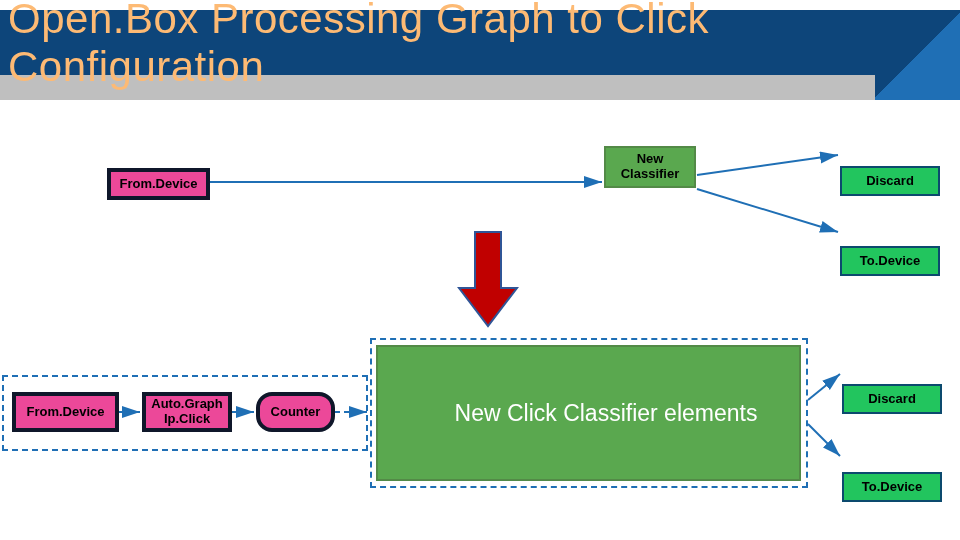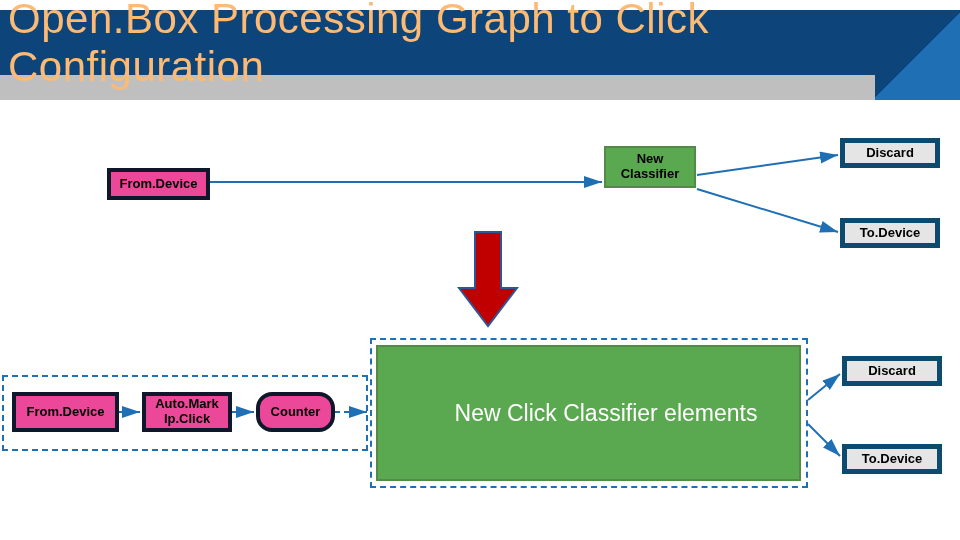--- a/index.html
+++ b/index.html
@@ -12,21 +12,21 @@
   .gray-band  { position:absolute; left:0; top:65px; width:875px; height:25px; background:#bfbfbf; }
   .blue-strip { position:absolute; right:0; top:0; width:85px; height:90px; background:#1f6fb5; }
   .corner     { position:absolute; left:875px; top:0; width:85px; height:90px;
                 background: linear-gradient(135deg,#0d457a 0 50%, transparent 50%); }
 
   
   .stage { position:absolute; }
   .box { border:4px solid #0f172a; background:#ec4899; display:flex; align-items:center; justify-content:center;
          text-align:center; font-size:13px; font-weight:600; color:#000; line-height:1.15; padding:2px 4px; }
   .box.green { background:#5aa84f; border:2px solid #538a47; }
-  .box.chip  { background:#e5e5e5; border:5px solid #0c4a6e; }
+  .box.chip  { background:#22c55e; border:2px solid #0c4a6e;margin-top:28px; }
 
   
   .dashed-zone { position:absolute; border:2px dashed #1f6fb5; }
 
   
   .biggreen { color:#fff; font-size:23px; font-weight:400; }
 
   
   svg.connectors { position:absolute; left:0; top:0; width:960px; height:540px; pointer-events:none; }
 
@@ -95,21 +95,21 @@
 
 <div class="dashed-zone" style="left:2px; top:375px; width:366px; height:76px;"></div>
 <div class="dashed-zone" style="left:370px; top:338px; width:438px; height:150px;"></div>
 
 <div class="stage box" style="left:12px; top:392px; width:107px; height:40px;">
   <span>From.Device</span>
 </div>
 
 <div class="stage box" style="left:142px; top:392px; width:90px; height:40px;">
   <span>
-    <span>Auto.Mark</span><br>
+    <span>Auto.Graph</span><br>
     <span>Ip.Click</span>
   </span>
 </div>
 
 <div class="stage box" style="left:256px; top:392px; width:79px; height:40px;border-radius:16px;">
   <span>Counter</span>
 </div>
 
 <div class="stage box green biggreen" style="left:376px; top:345px; width:425px; height:136px;padding-left:39px;">
   <span>New Click Classifier elements</span>

